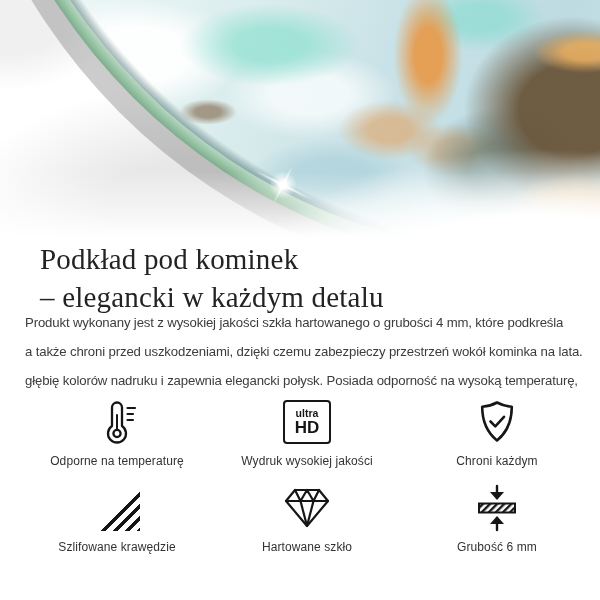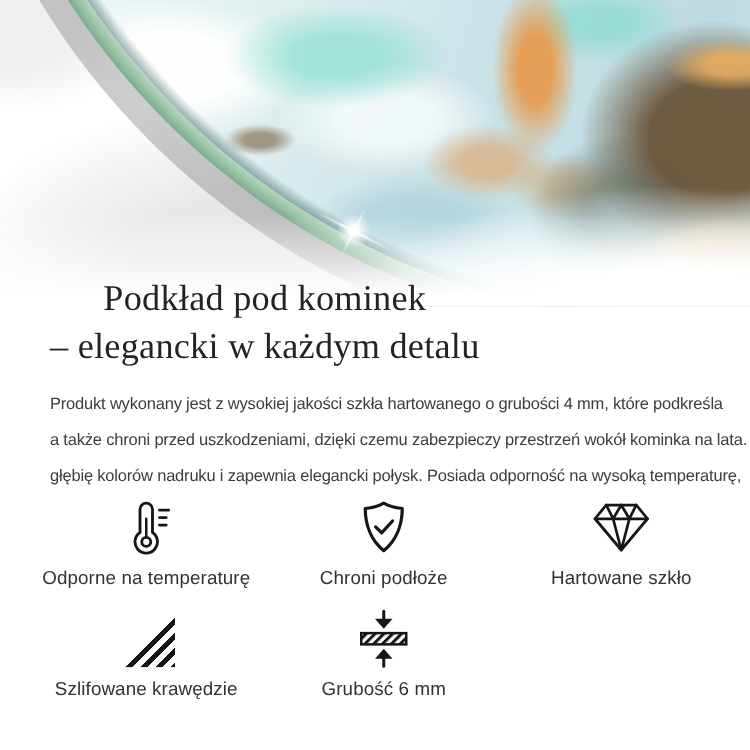--- a/index.html
+++ b/index.html
@@ -47,33 +47,33 @@
   .sparkle .glow{position:absolute;left:-14px;top:-14px;width:28px;height:28px;border-radius:50%;
       background:radial-gradient(circle, rgba(255,255,255,1) 0 18%, rgba(255,255,255,0.5) 40%, rgba(255,255,255,0) 70%);}
   .sparkle .ray1{position:absolute;left:-33px;top:-1px;width:66px;height:2px;
       background:linear-gradient(90deg, rgba(255,255,255,0), rgba(255,255,255,0.95) 42% 58%, rgba(255,255,255,0));
       transform:rotate(27deg);filter:blur(0.4px);}
   .sparkle .ray2{position:absolute;left:-21px;top:-1px;width:42px;height:2px;
       background:linear-gradient(90deg, rgba(255,255,255,0), rgba(255,255,255,0.9) 42% 58%, rgba(255,255,255,0));
       transform:rotate(-63deg);filter:blur(0.4px);}
 
   
-  .page-title{position:absolute;left:40px;top:220px;margin:0;
+  .page-title{position:absolute;left:40px;top:240px;margin:0;
       font-family:"Liberation Serif", serif;font-weight:400;
-      font-size:29px;line-height:38px;color:#232323;letter-spacing:0.2px;text-align:center;}
-  .description{position:absolute;left:40px;top:308px;
+      font-size:29px;line-height:38px;color:#232323;letter-spacing:0.2px;}
+  .description{position:absolute;left:25px;top:308px;
       font-size:13.2px;line-height:29px;color:#3c3c3c;letter-spacing:-0.15px;}
   .description div{white-space:nowrap;}
 
   
   .features{position:absolute;left:0;top:398px;width:600px;box-sizing:border-box;
       display:grid;grid-template-columns:1fr 1fr 1fr;row-gap:16px;padding:0 8px 0 22px;}
   .feature{display:flex;flex-direction:column;align-items:center;}
   .icon-box{height:48px;display:flex;align-items:center;justify-content:center;}
-  .feature-label{margin-top:8px;font-size:15px;color:#323232;letter-spacing:0.1px;}
+  .feature-label{margin-top:8px;font-size:12px;color:#323232;letter-spacing:0.1px;}
   .icon-stroke{stroke:#161616;fill:none;stroke-linecap:round;stroke-linejoin:round;}
 
   
   .uhd-box{width:44px;height:40px;border:2.5px solid #161616;border-radius:4px;
       display:flex;flex-direction:column;align-items:center;justify-content:center;}
   .uhd-top{font-size:10.5px;font-weight:700;line-height:1;color:#161616;}
   .uhd-bottom{font-size:17px;font-weight:700;line-height:1;color:#161616;margin-top:1px;}
 
   
   .edges-tri{width:46px;height:42px;margin-top:4px;
@@ -116,48 +116,57 @@
         <svg width="48" height="48" viewBox="0 0 48 48">
           <path class="icon-stroke" stroke-width="2.3" d="M19,28 V9.5 A5,5 0 0 1 29,9.5 V28 A9,9 0 1 1 19,28 Z"></path>
           <circle class="icon-stroke" stroke-width="2.3" cx="24" cy="35.5" r="3.6"></circle>
           <path class="icon-stroke" stroke-width="2" d="M24,17 V31"></path>
           <path class="icon-stroke" stroke-width="2.2" d="M34.5,10 H42 M34.5,16 H40 M34.5,22 H40"></path>
         </svg>
       </div>
       <div class="feature-label">Odporne na temperaturę</div>
     </div>
 
+    <div class="feature">
+      <div class="icon-box">
+        <div class="uhd-box">
+          <div class="uhd-top">ultra</div>
+          <div class="uhd-bottom">HD</div>
+        </div>
+      </div>
+      <div class="feature-label">Wydruk wysokiej jakości</div>
+    </div>
 
     <div class="feature">
       <div class="icon-box">
         <svg width="48" height="48" viewBox="0 0 48 48">
           <path class="icon-stroke" stroke-width="2.6" d="M24,4.5 C28.5,7 33.5,8.3 38.8,8.8 C38.8,21 34.5,34 24,42.5 C13.5,34 9.2,21 9.2,8.8 C14.5,8.3 19.5,7 24,4.5 Z"></path>
           <path class="icon-stroke" stroke-width="2.6" d="M17.5,23.5 L22.3,28.3 L31,18.8"></path>
         </svg>
       </div>
-      <div class="feature-label">Chroni podłoże</div>
+      <div class="feature-label">Chroni każdym</div>
+    </div>
+
+    <div class="feature">
+      <div class="icon-box">
+        <div class="edges-tri"></div>
+      </div>
+      <div class="feature-label">Szlifowane krawędzie</div>
     </div>
 
     <div class="feature">
       <div class="icon-box">
         <svg width="52" height="46" viewBox="0 0 52 46">
           <path class="icon-stroke" stroke-width="2.2" d="M5,16 L14,5 L38,5 L47,16 L26,41 Z"></path>
           <path class="icon-stroke" stroke-width="2.2" d="M5,16 H47"></path>
           <path class="icon-stroke" stroke-width="2.2" d="M14,5 L19.5,16 L26,5 L32.5,16 L38,5"></path>
           <path class="icon-stroke" stroke-width="2.2" d="M19.5,16 L26,41 M32.5,16 L26,41"></path>
         </svg>
       </div>
       <div class="feature-label">Hartowane szkło</div>
-    </div>
-
-    <div class="feature">
-      <div class="icon-box">
-        <div class="edges-tri"></div>
-      </div>
-      <div class="feature-label">Szlifowane krawędzie</div>
     </div>
 
     <div class="feature">
       <div class="icon-box">
         <svg width="48" height="48" viewBox="0 0 48 48">
           <defs>
             <pattern id="hatch" patternUnits="userSpaceOnUse" width="5" height="5" patternTransform="rotate(45)">
               <rect width="2.4" height="5" fill="#161616"></rect>
             </pattern>
           </defs>

